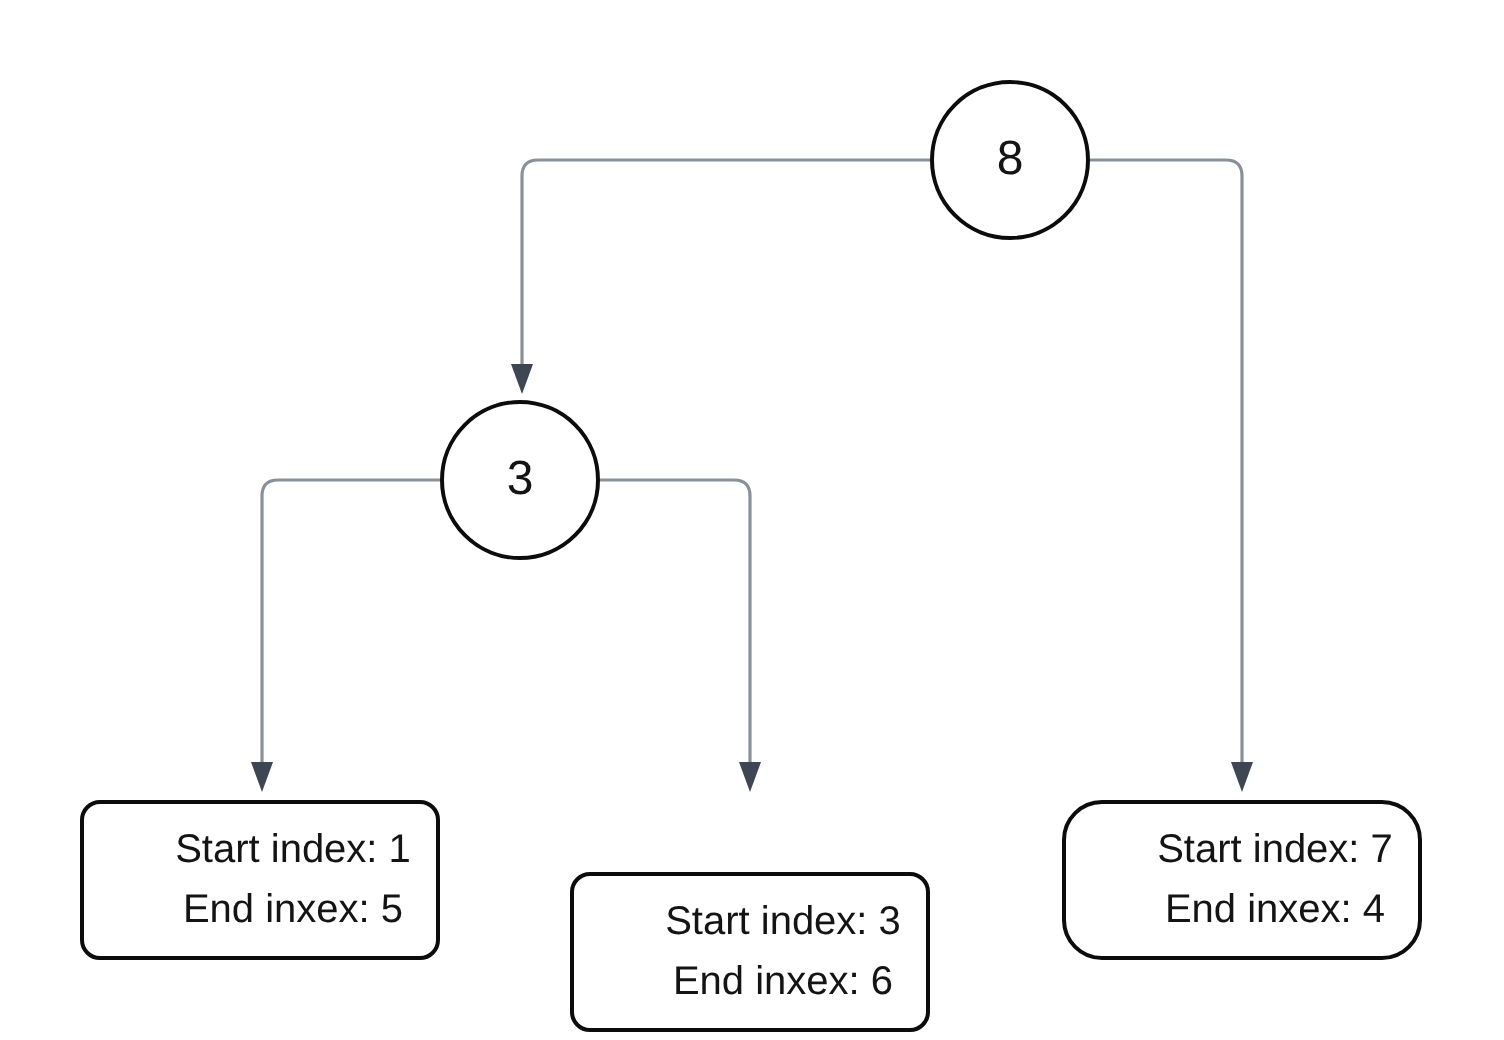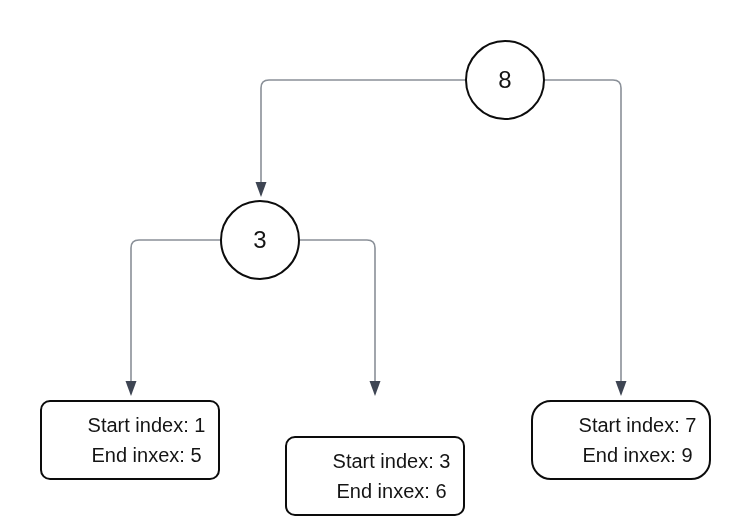--- a/index.html
+++ b/index.html
@@ -97,16 +97,16 @@
     <span>End inxex: 5</span>
   </div>
 
   <div id="leaf-2" class="leaf-node">
     <span>Start index: 3</span>
     <span>End inxex: 6</span>
   </div>
 
   <div id="leaf-3" class="leaf-node">
     <span>Start index: 7</span>
-    <span>End inxex: 9</span>
+    <span>End inxex: 4</span>
   </div>
 
 </div>
 
 </body></html>

